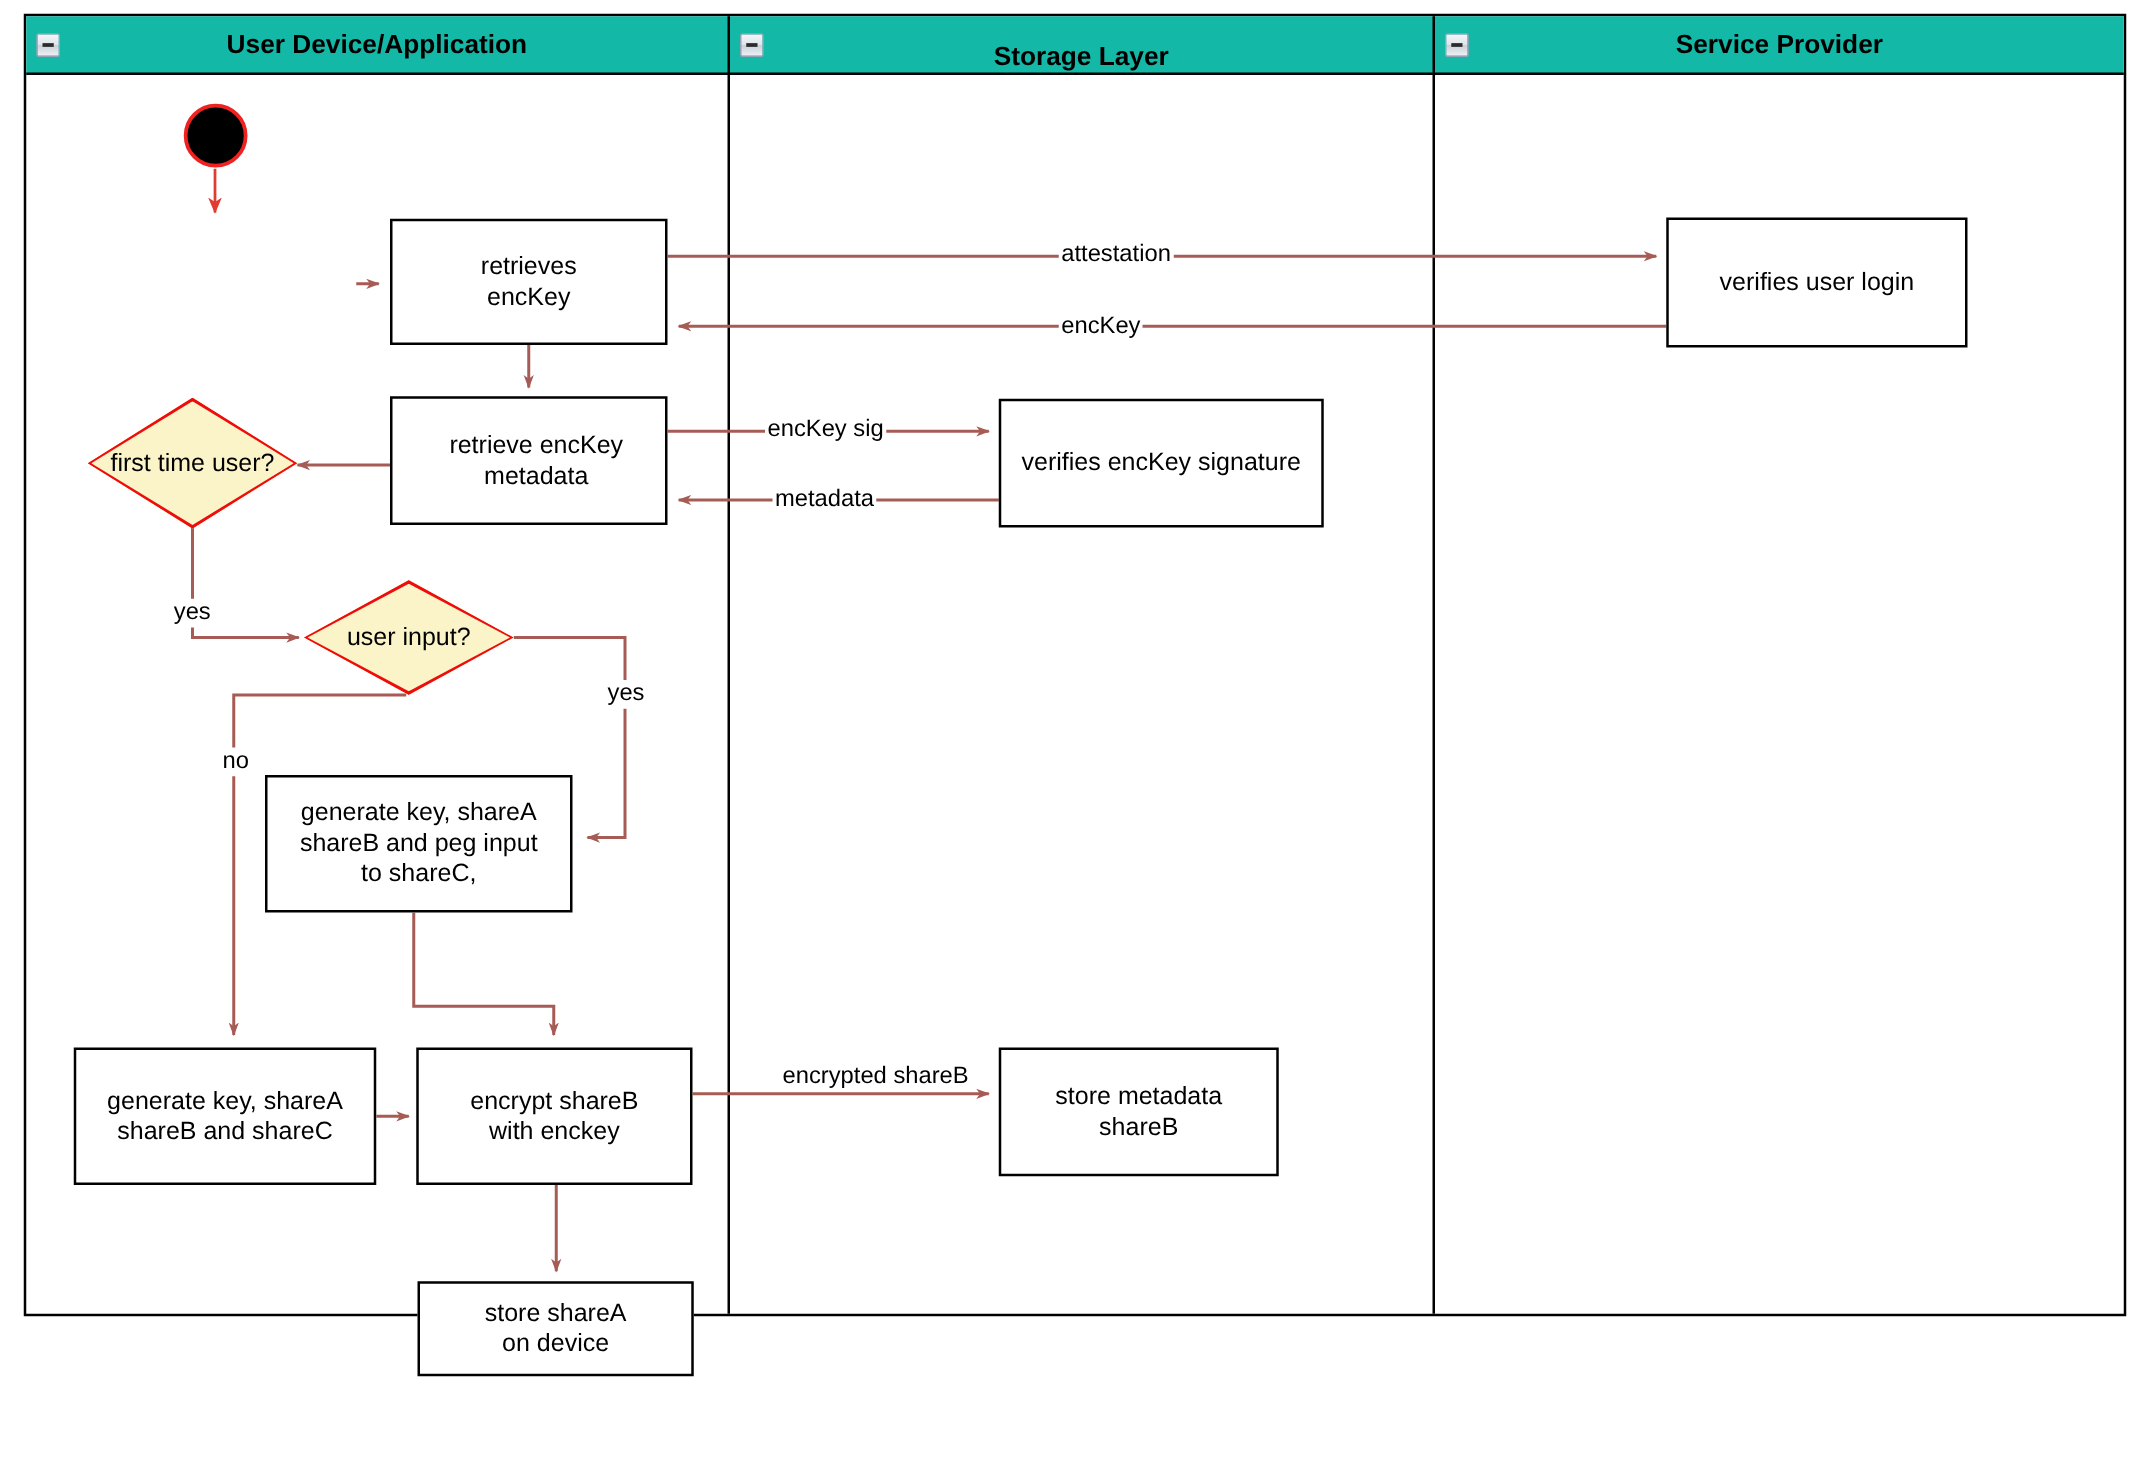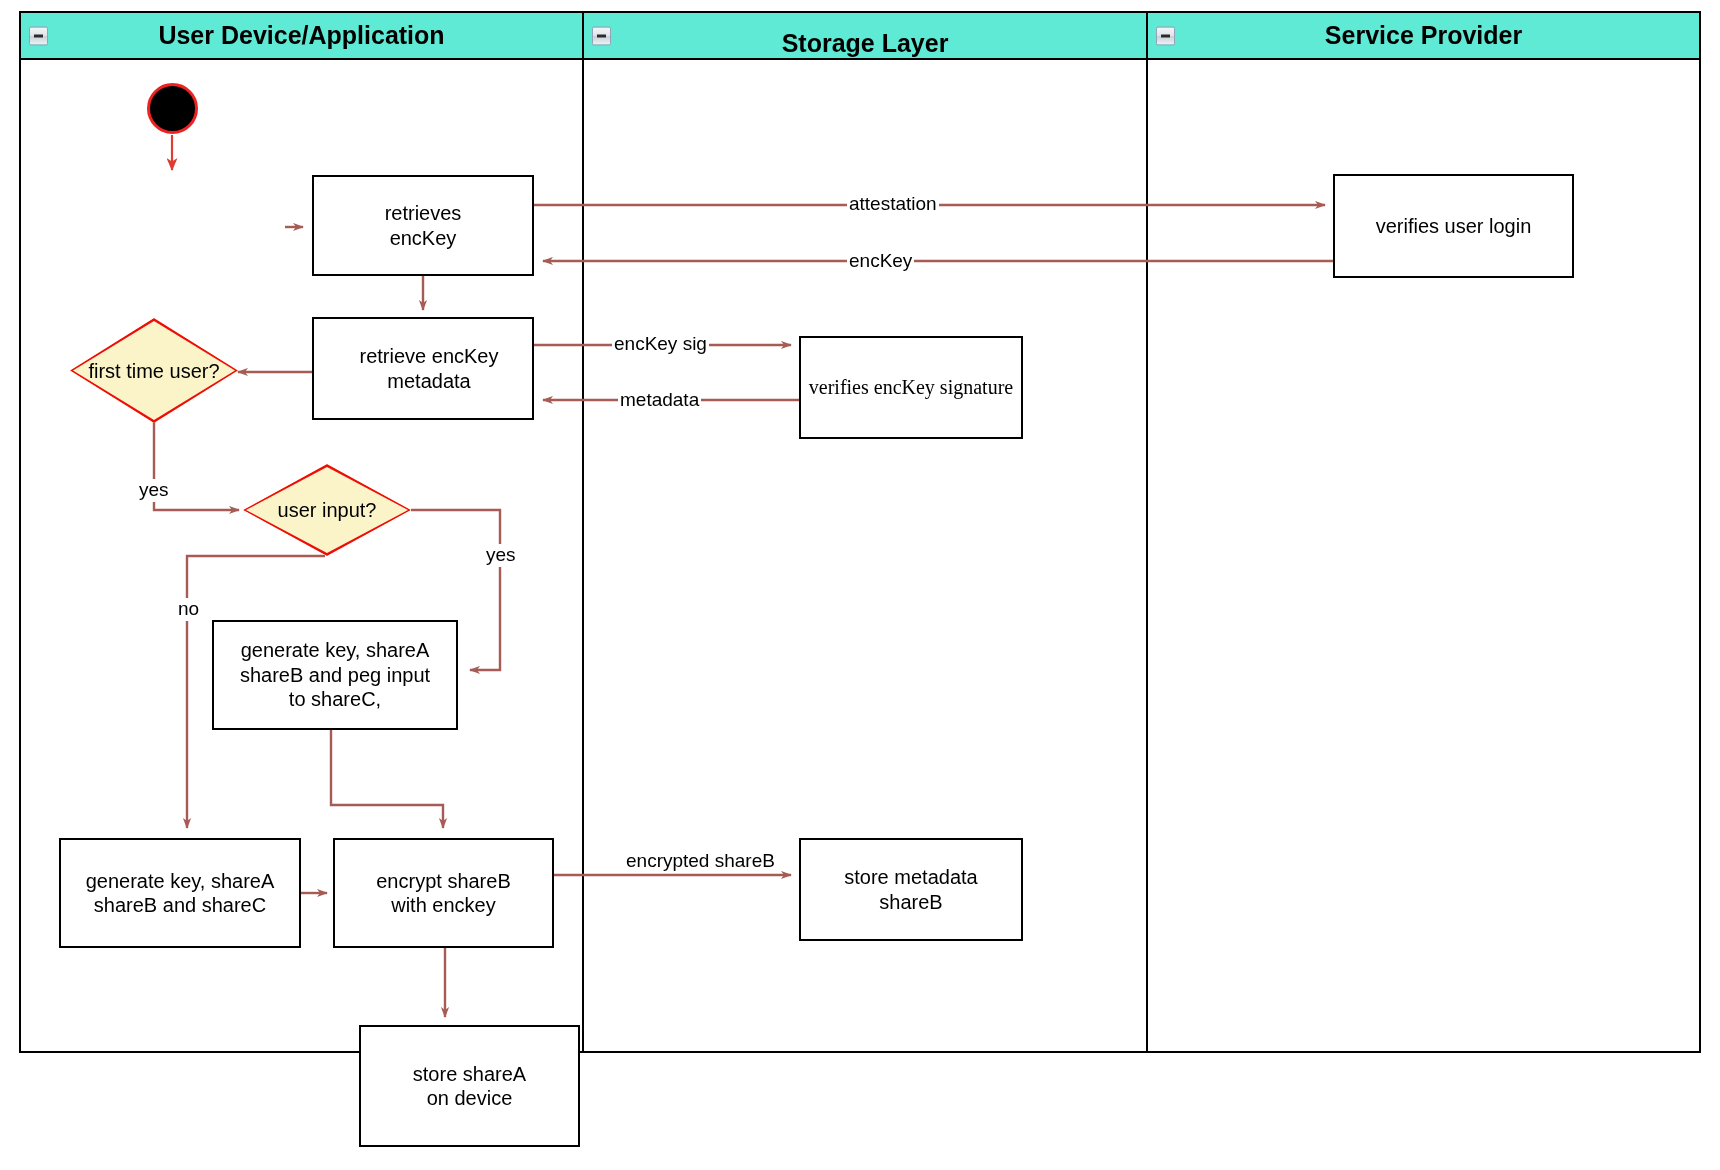--- a/index.html
+++ b/index.html
@@ -16,22 +16,22 @@
     position:absolute;
     border:2px solid #000;
     box-sizing:border-box;
   }
   .lane-head{
     position:absolute;
     box-sizing:border-box;
     border-right:2px solid #000;
     border-bottom:2px solid #000;
     display:flex;align-items:center;justify-content:center;
-    font-weight:bold;font-size:25px;color:#000;
-    background:#5eead4;
+    font-weight:bold;font-size:21px;color:#000;
+    background:#14b8a6;
   }
   .lane-head.last{border-right:none;}
   .lane-body{
     position:absolute;
     box-sizing:border-box;
     border-right:2px solid #000;
     background:transparent;
   }
   .lane-body.last{border-right:none;}
   .collapse-icon{
@@ -206,28 +206,28 @@
     </div>
   </div>
 
   <div class="node" style="left:333px;top:838px;width:221px;height:110px;">
     <div>
       <span>encrypt shareB</span>
       <span>with enckey</span>
     </div>
   </div>
 
-  <div class="node" style="left:334px;top:1025px;width:221px;height:122px;margin-left:25px;">
+  <div class="node" style="left:334px;top:1025px;width:221px;height:76px;">
     <div>
       <span>store shareA</span>
       <span>on device</span>
     </div>
   </div>
 
-  <div class="node" style="left:799px;top:336px;width:224px;height:103px;overflow:visible;font-family:Liberation Serif, serif;">
+  <div class="node" style="left:799px;top:319px;width:260px;height:103px;overflow:visible;">
     <span>verifies encKey signature</span>
   </div>
 
   <div class="node" style="left:799px;top:838px;width:224px;height:103px;">
     <div>
       <span>store metadata</span>
       <span>shareB</span>
     </div>
   </div>
 

